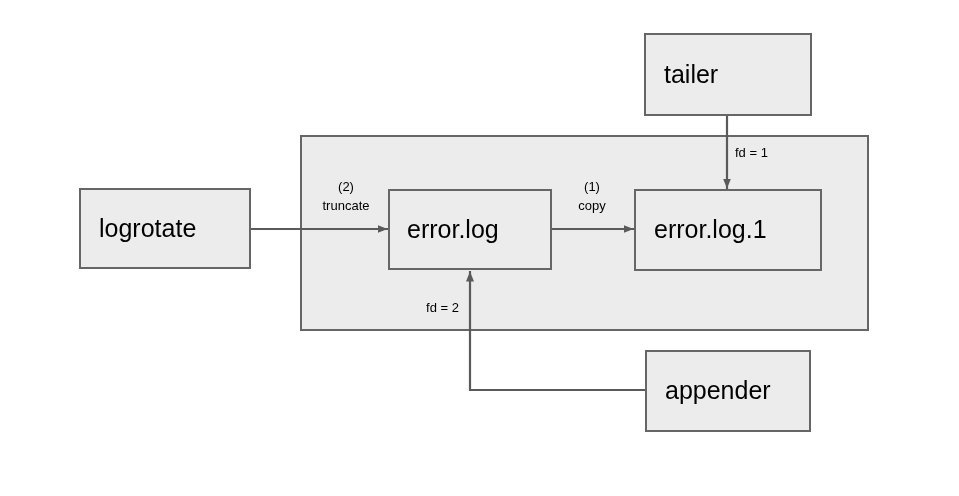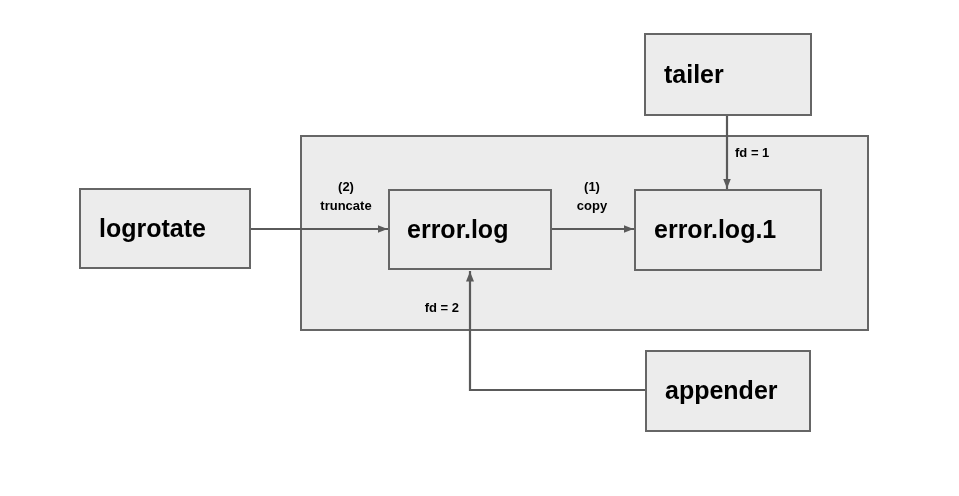--- a/index.html
+++ b/index.html
@@ -10,21 +10,20 @@
   }
   body {
     font-family: "Liberation Sans", sans-serif;
   }
   #canvas {
     position: relative;
     width: 959px;
     height: 496px;
     background: #ffffff;
     overflow: hidden;
-    font-weight: bold;
   }
   #diagram-svg {
     position: absolute;
     left: 0;
     top: 0;
     width: 959px;
     height: 496px;
   }
   .node-rect {
     fill: #ececec;

